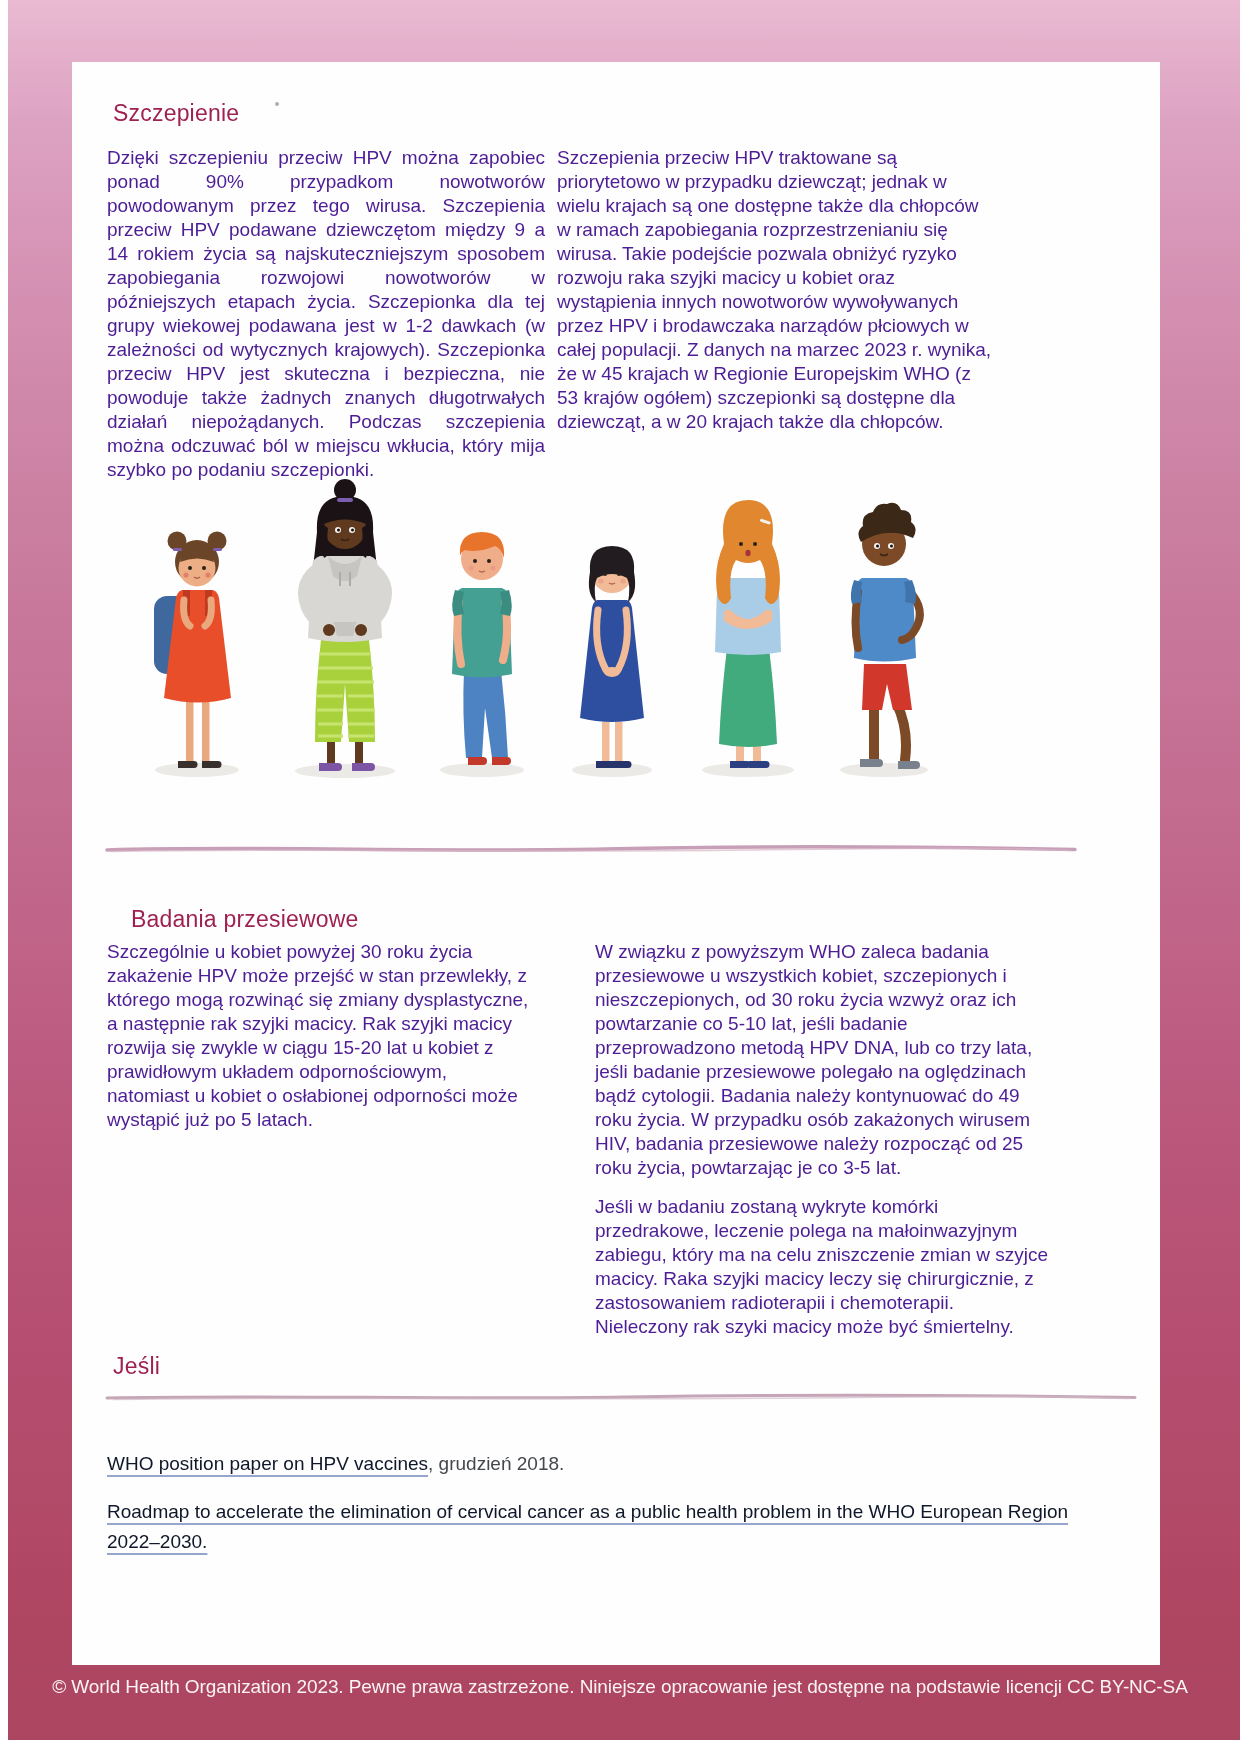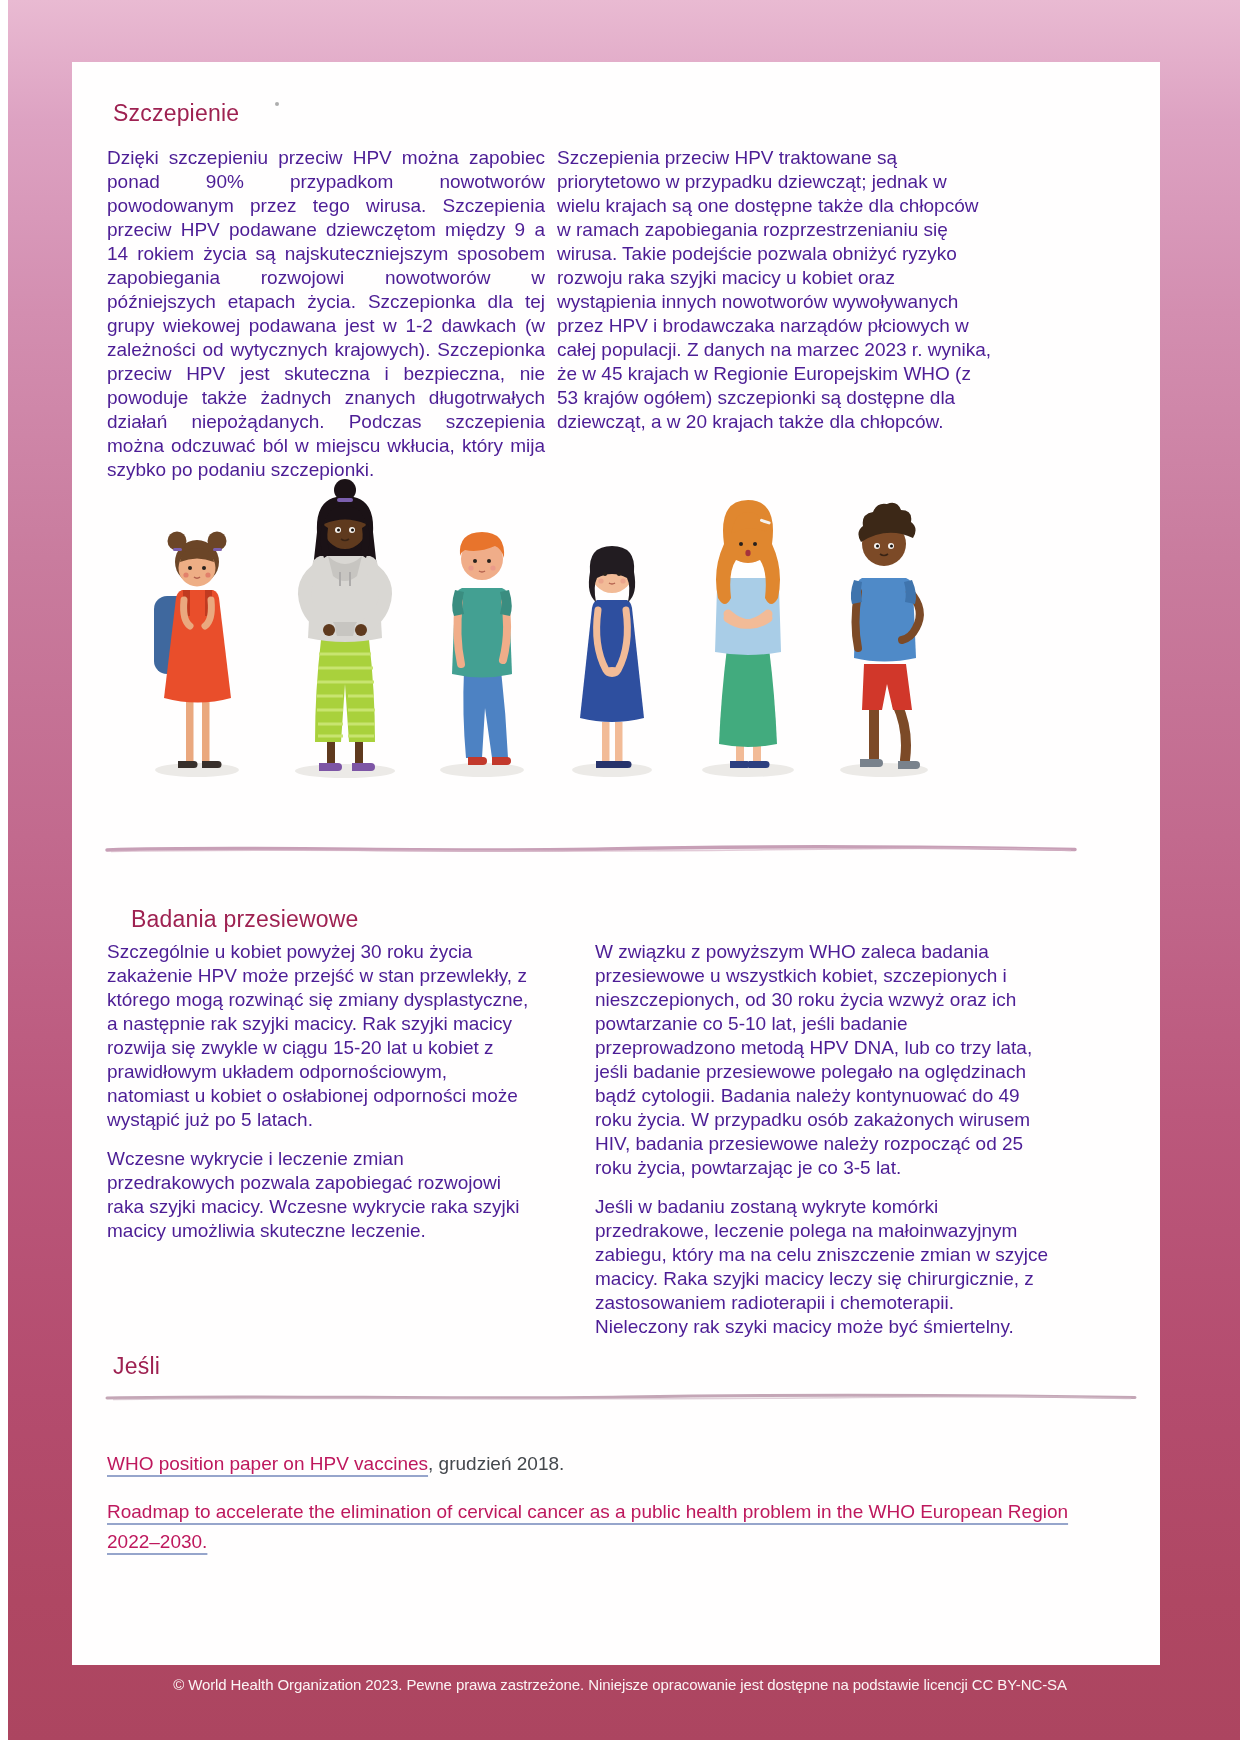--- a/index.html
+++ b/index.html
@@ -35,27 +35,27 @@
   .illustration{position:absolute;left:78px;top:378px;width:810px;height:340px;}
   .divider{position:absolute;height:10px;}
   .divider1{left:33px;top:782px;width:972px;}
   .divider2{left:33px;top:1330px;width:1032px;}
   .sec2-heading{position:absolute;left:53px;top:836px;}
   .sources-heading{position:absolute;left:35px;top:1283px;}
   .source-line{position:absolute;left:35px;font-size:19px;line-height:30px;color:#44484d;}
   .source1{top:1368px;width:1010px;}
   .source2{top:1416px;width:1008px;}
   .src-link{
-    color:#be185d;text-decoration:underline;
+    color:#0f172a;text-decoration:underline;
     text-decoration-color:#96a5cb;text-decoration-thickness:1.5px;
     text-underline-offset:5px;cursor:pointer;
   }
   .footer{
     position:absolute;left:40px;right:40px;top:1676px;
-    text-align:center;color:#fbf4f5;font-size:15px;letter-spacing:-0.1px;
+    text-align:center;color:#fbf4f5;font-size:19px;letter-spacing:-0.1px;
     white-space:nowrap;
   }
 </style>
 </head>
 <body>
 
 <div>
   <div class="frame"></div>
 
   <div class="content">
@@ -224,21 +224,20 @@
     <svg class="divider divider1" viewBox="0 0 972 10" preserveAspectRatio="none" xmlns="http://www.w3.org/2000/svg">
       <path d="M2 6 C 150 1.5, 330 8.5, 500 5 S 820 2.5, 970 5.5" stroke="#c79fb6" stroke-width="3.5" fill="none" stroke-linecap="round"></path>
       <path d="M6 7.5 C 200 4, 420 9, 640 6 S 900 4, 966 6.5" stroke="#d5b3c6" stroke-width="1.5" fill="none" opacity="0.7"></path>
     </svg>
 
     <h2 class="sec2-heading">Badania przesiewowe</h2>
 
     <div class="cols sec2-cols">
       <div class="body-text">
         <p>Szczególnie u kobiet powyżej 30 roku życia zakażenie HPV może przejść w stan przewlekły, z którego mogą rozwinąć się zmiany dysplastyczne, a następnie rak szyjki macicy. Rak szyjki macicy rozwija się zwykle w ciągu 15-20 lat u kobiet z prawidłowym układem odpornościowym, natomiast u kobiet o osłabionej odporności może wystąpić już po 5 latach.</p>
-        <p>Wczesne wykrycie i leczenie zmian przedrakowych pozwala zapobiegać rozwojowi raka szyjki macicy. Wczesne wykrycie raka szyjki macicy umożliwia skuteczne leczenie.</p>
       </div>
       <div class="body-text">
         <p>W związku z powyższym WHO zaleca badania przesiewowe u wszystkich kobiet, szczepionych i nieszczepionych, od 30 roku życia wzwyż oraz ich powtarzanie co 5-10 lat, jeśli badanie przeprowadzono metodą HPV DNA, lub co trzy lata, jeśli badanie przesiewowe polegało na oględzinach bądź cytologii. Badania należy kontynuować do 49 roku życia. W przypadku osób zakażonych wirusem HIV, badania przesiewowe należy rozpocząć od 25 roku życia, powtarzając je co 3-5 lat.</p>
         <p>Jeśli w badaniu zostaną wykryte komórki przedrakowe, leczenie polega na małoinwazyjnym zabiegu, który ma na celu zniszczenie zmian w szyjce macicy. Raka szyjki macicy leczy się chirurgicznie, z zastosowaniem radioterapii i chemoterapii. Nieleczony rak szyki macicy może być śmiertelny.</p>
       </div>
     </div>
 
     <h2 class="sources-heading">Jeśli</h2>
 
     <svg class="divider divider2" viewBox="0 0 1032 10" preserveAspectRatio="none" xmlns="http://www.w3.org/2000/svg">

